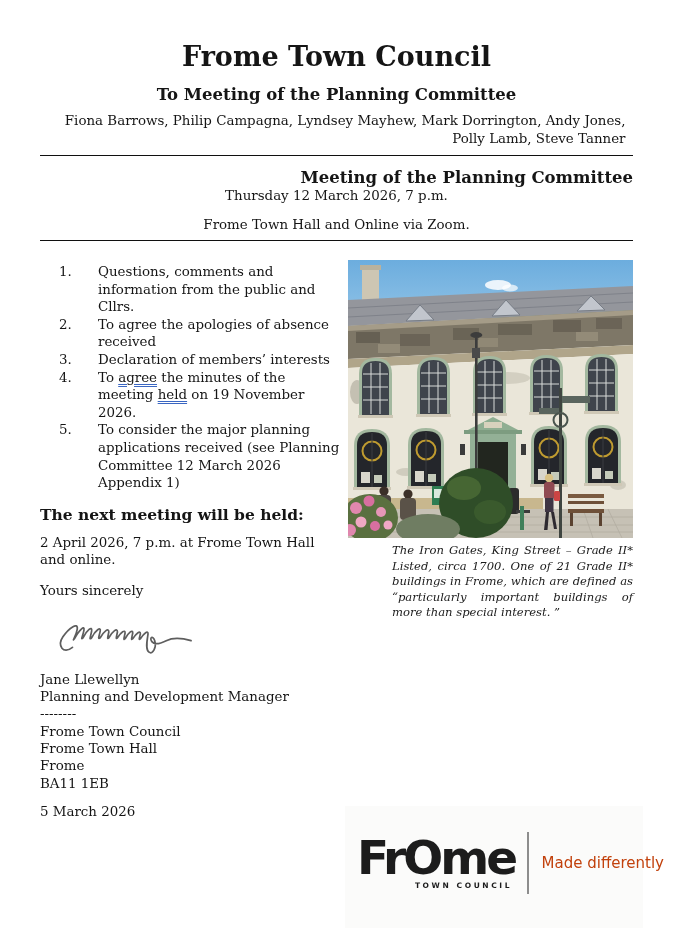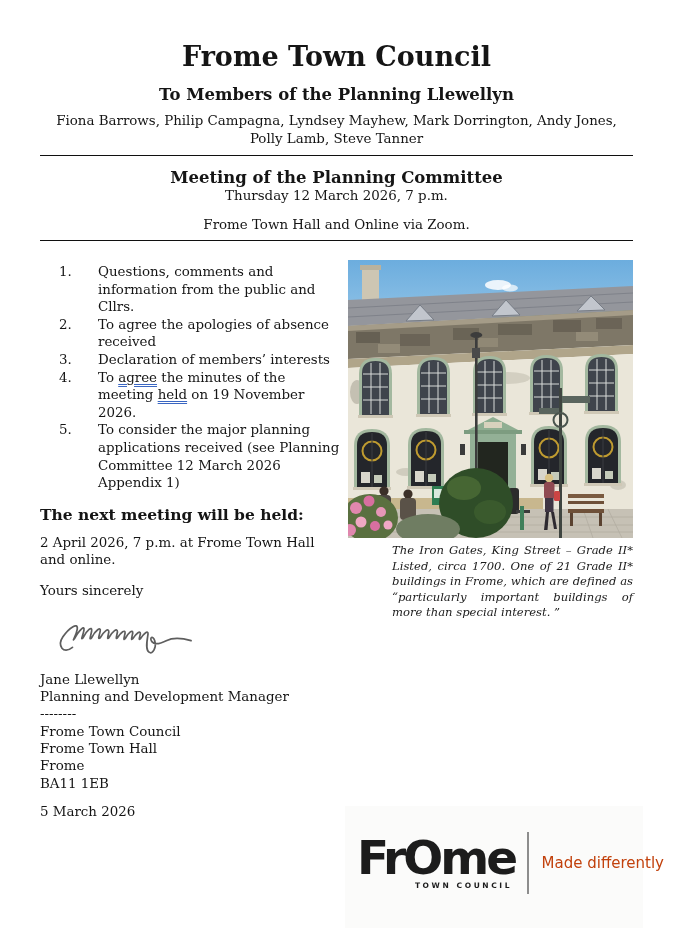--- a/index.html
+++ b/index.html
@@ -15,27 +15,27 @@
   }
   .doc-title{
     text-align:center; font-size:27px; font-weight:bold;
     line-height:30px; margin:2px 0 0 0;
   }
   .to-line{
     text-align:center; font-size:16.5px; font-weight:bold;
     line-height:19px; margin-top:13px;
   }
   .members{
-    text-align:center; font-size:13.4px; line-height:17.5px;
+    text-align:right; font-size:13.4px; line-height:17.5px;
     margin:8px auto 0 auto; max-width:578px;
   }
   .rule{ border:none; border-top:1.4px solid #101010; margin:8px 0 0 0; }
   .rule.r2{ margin-top:7px; }
   .meeting-heading{
-    text-align:center; font-size:16.5px; font-weight:bold;
+    text-align:right; font-size:16.5px; font-weight:bold;
     line-height:19px; margin-top:12px;
   }
   .meeting-line{ text-align:center; font-size:13.4px; line-height:17px; }
   .meeting-line.loc{ margin-top:12px; }
 
   .main-row{ display:flex; margin-top:12px; }
   .left-col{ width:301px; flex:none; }
   .right-col{ width:285px; flex:none; margin-left:7px; margin-top:7px; }
 
   .sec-heading{ font-size:15.5px; font-weight:bold; line-height:19px; margin:0; }
@@ -87,21 +87,21 @@
   }
   .logo-tagline{ font-size:15px; font-weight:normal; color:#c2410c; }
 </style>
 </head>
 <body>
 
 <div class="page">
 
   <div>
     <h1 class="doc-title">Frome Town Council</h1>
-    <div class="to-line">To Members of the Planning Llewellyn</div>
+    <div class="to-line">To Meeting of the Planning Committee</div>
     <div class="members">Fiona Barrows, Philip Campagna, Lyndsey Mayhew, Mark Dorrington, Andy Jones, Polly Lamb, Steve Tanner</div>
   </div>
 
   <hr class="rule">
 
   <div>
     <div class="meeting-heading">Meeting of the Planning Committee</div>
     <div class="meeting-line">Thursday 12 March 2026, 7 p.m.</div>
     <div class="meeting-line loc">Frome Town Hall and Online via Zoom.</div>
   </div>

